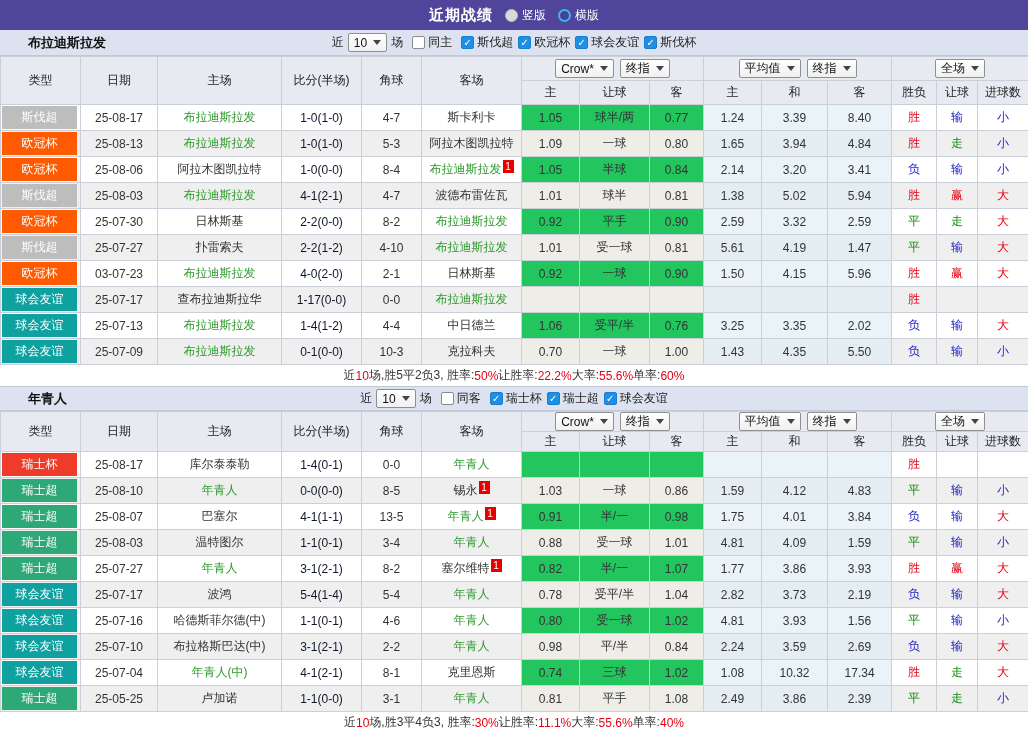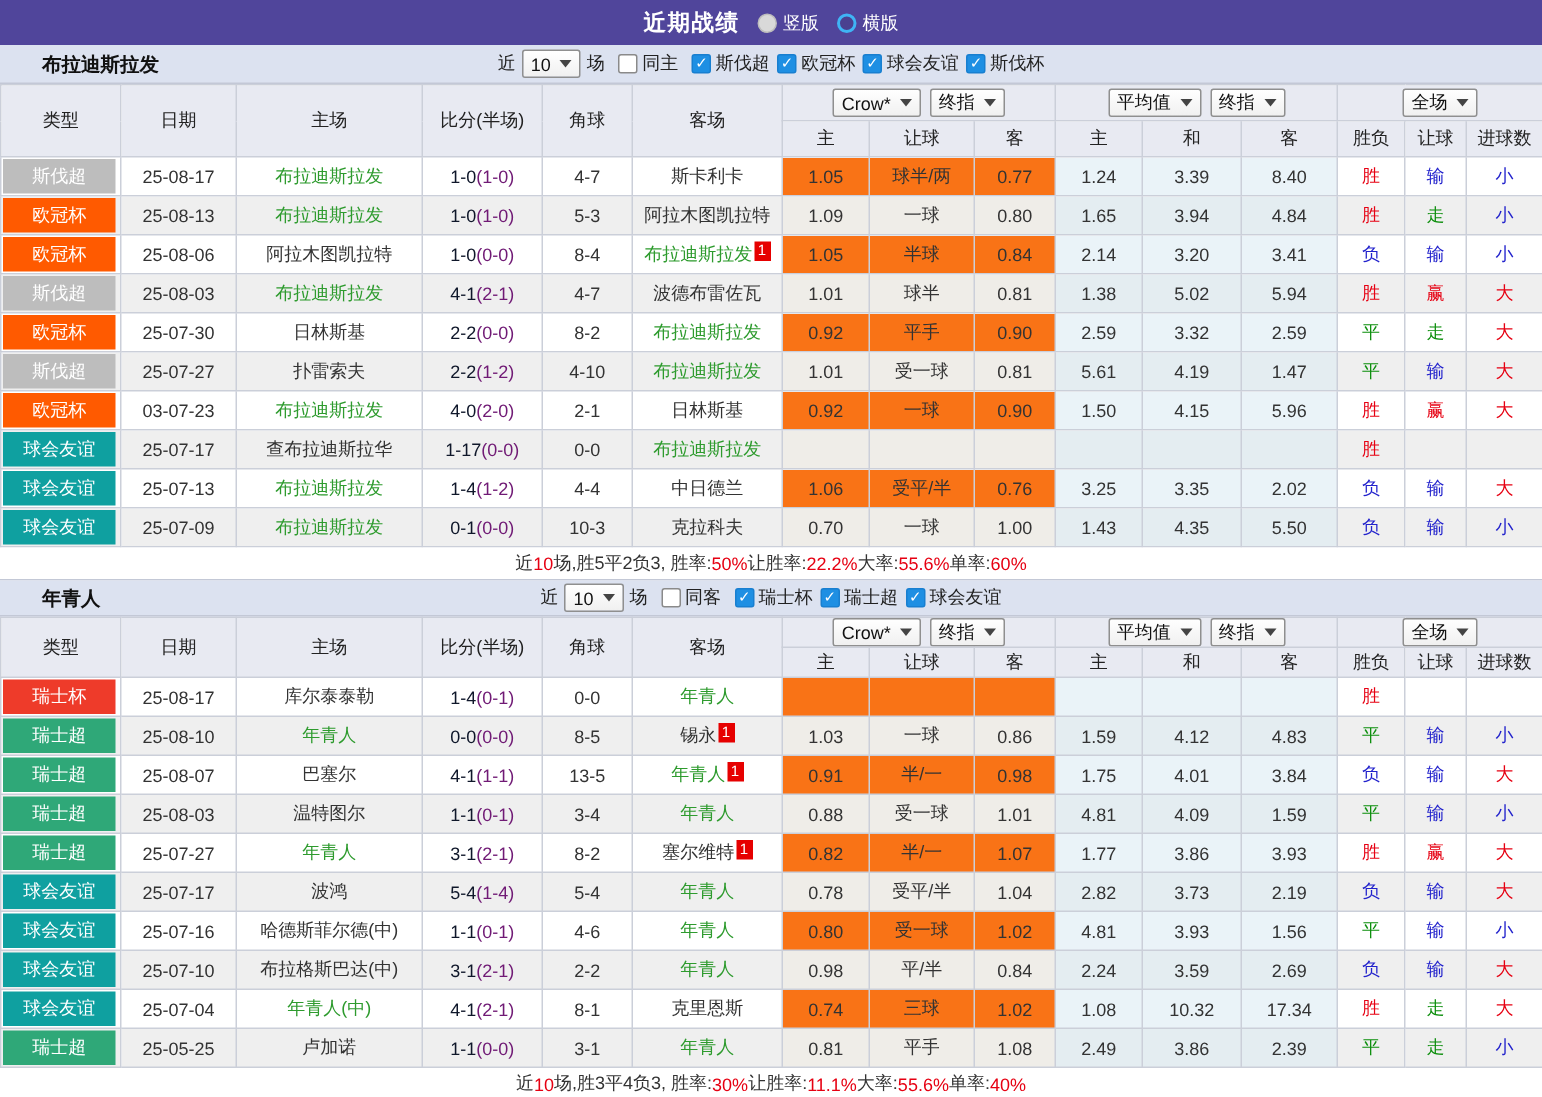--- a/index.html
+++ b/index.html
@@ -49,30 +49,30 @@
   }
   .cb.on { background: #1E8FE3; border-color: #187FD0; }
   
   table { border-collapse: collapse; table-layout: fixed; width: 1028px; }
   th, td { border: 1px solid #CBCFD9; text-align: center; font-size: 12px; white-space: nowrap; overflow: hidden; padding: 0; }
   thead th { background: #E8EAF2; font-weight: normal; color: #222; }
   .sec-a thead tr { height: 24px; }
   .sec-b thead tr { height: 20px; }
   tbody tr { height: 26px; background: #fff; }
   tbody tr.stripe { background: #EFEFEF; }
-  td.c-asian { background: #f97316; }
+  td.c-asian { background: #22c55e; }
   tr.stripe td.c-asian { background: #EFEDE8; }
   td.c-euro { background: #EAF3F8; }
   tr.stripe td.c-euro { background: #E4EDF1; }
   td.c-league { padding: 1px 3px 1px 1px; }
   .lg-badge { color: #fff; height: 23px; line-height: 23px; font-size: 12px; }
   .tname { cursor: pointer; }
   .tname.green { color: #2E9B2E; }
   .sc-main { color: #0f172a; }
-  .sc-half { color: #701a75; }
+  .sc-half { color: #0f172a; }
   .flag1 {
     display: inline-block; background: #E60000; color: #fff;
     width: 11px; height: 13px; line-height: 13px; font-size: 10px;
     position: relative; top: -3px; margin-left: 1px;
   }
   .summary { display: flex; align-items: center; justify-content: center; font-size: 12px; border-bottom: 1px solid #C3C8D6; background: #fff; }
   .sec-a .summary { height: 22px; }
   .sec-b .summary { height: 21px; border-bottom: none; }
   .red { color: #E60012; }
   .blk { color: #333; }

